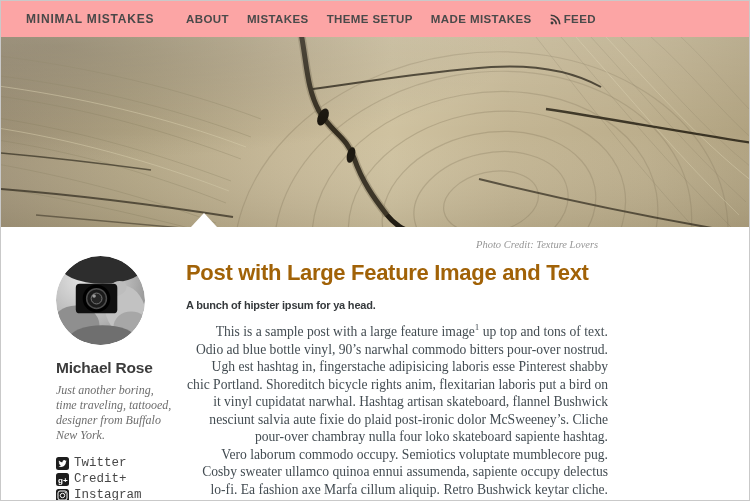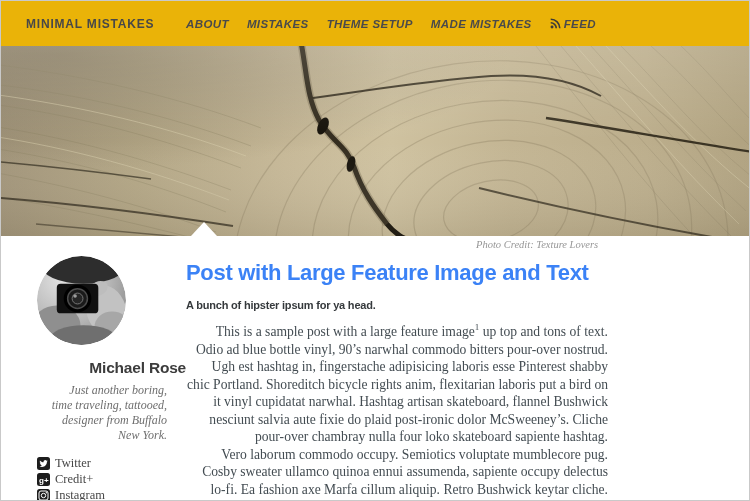--- a/index.html
+++ b/index.html
@@ -1,43 +1,43 @@
 <!DOCTYPE html>
 <html><head>
 <meta charset="utf-8">
 <style>
   html,body{margin:0;padding:0;background:#fff;}
   .page{position:relative;width:748px;height:499px;border:1px solid #c9c9c9;background:#fff;overflow:hidden;font-family:"Liberation Sans",sans-serif;}
 
   
-  .topnav{position:relative;height:45px;display:flex;align-items:center;background:#eab308;}
+  .topnav{position:relative;height:36px;display:flex;align-items:center;background:#fca5a5;}
   .brand{position:absolute;left:25px;font-size:12px;font-weight:bold;letter-spacing:.8px;color:#484848;text-decoration:none;cursor:pointer;}
   .navlinks{position:absolute;left:185px;display:flex;gap:18px;align-items:center;}
-  .navlinks a{font-size:11.5px;font-weight:bold;letter-spacing:.4px;color:#4a4a4a;text-decoration:none;cursor:pointer;display:flex;align-items:center;gap:3px;font-style:italic;}
+  .navlinks a{font-size:11.5px;font-weight:bold;letter-spacing:.4px;color:#4a4a4a;text-decoration:none;cursor:pointer;display:flex;align-items:center;gap:3px;}
   .rss{width:11px;height:11px;display:inline-block;}
 
   
   .feature{position:relative;width:750px;height:190px;overflow:hidden;}
   .feature svg{display:block;}
   .notch{position:absolute;left:190px;bottom:0;width:0;height:0;border-left:13px solid transparent;border-right:13px solid transparent;border-bottom:14px solid #fff;}
   .credit{position:absolute;left:475px;top:238px;font-family:"Liberation Serif",serif;font-style:italic;font-size:10.5px;color:#979797;}
 
   
   .content{position:absolute;top:255px;left:0;right:0;bottom:0;display:flex;}
-  .sidebar{width:185px;box-sizing:border-box;padding-left:36px;flex:none;text-align:right;}
+  .sidebar{width:185px;box-sizing:border-box;padding-left:55px;flex:none;}
   .avatar{width:89px;height:89px;border-radius:50%;overflow:hidden;display:block;}
   .author-name{margin:14px 0 6px 0;font-size:15.5px;font-weight:bold;color:#3c3c3c;letter-spacing:-.2px;}
-  .bio{width:118px;font-family:"Liberation Serif",serif;font-style:italic;font-size:12px;line-height:1.26;color:#6e6e6e;margin:0 0 12px 12px;}
+  .bio{width:118px;font-family:"Liberation Serif",serif;font-style:italic;font-size:12px;line-height:1.26;color:#6e6e6e;margin:0 0 12px 0;}
   .social{list-style:none;margin:0;padding:0;}
   .social li{display:flex;align-items:center;gap:5px;height:16px;}
-  .social a{font-family:Liberation Serif, serif;font-size:12.5px;color:#474747;text-decoration:none;cursor:pointer;}
+  .social a{font-family:Liberation Mono, monospace;font-size:12.5px;color:#474747;text-decoration:none;cursor:pointer;}
   .sicon{width:13px;height:13px;flex:none;}
 
   .article{width:422px;box-sizing:border-box;padding-top:4px;overflow:hidden;}
-  .article h1{margin:0;font-size:22px;font-weight:bold;color:#3b82f6;letter-spacing:-.3px;}
+  .article h1{margin:0;font-size:22px;font-weight:bold;color:#a16207;letter-spacing:-.3px;}
   .article h2{margin:13px 0 12px 0;font-size:11px;font-weight:bold;color:#35393c;letter-spacing:-.2px;}
   .article p{margin:0;font-family:"Liberation Serif",serif;font-size:13.6px;line-height:1.29;color:#434c52;text-align:right;}
   .article p.indent{text-indent:20px;}
   .article sup{font-size:9px;line-height:0;color:#434c52;cursor:pointer;}
 </style>
 </head>
 <body>
 
 <div class="page">
 

